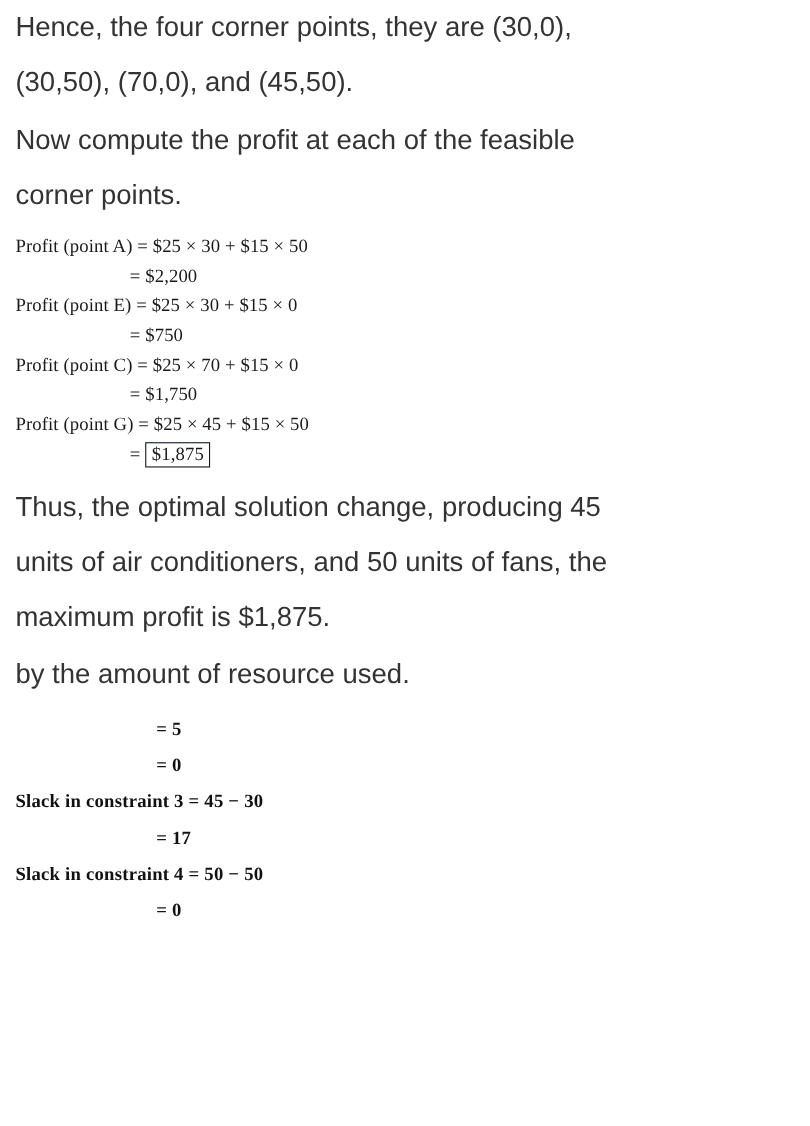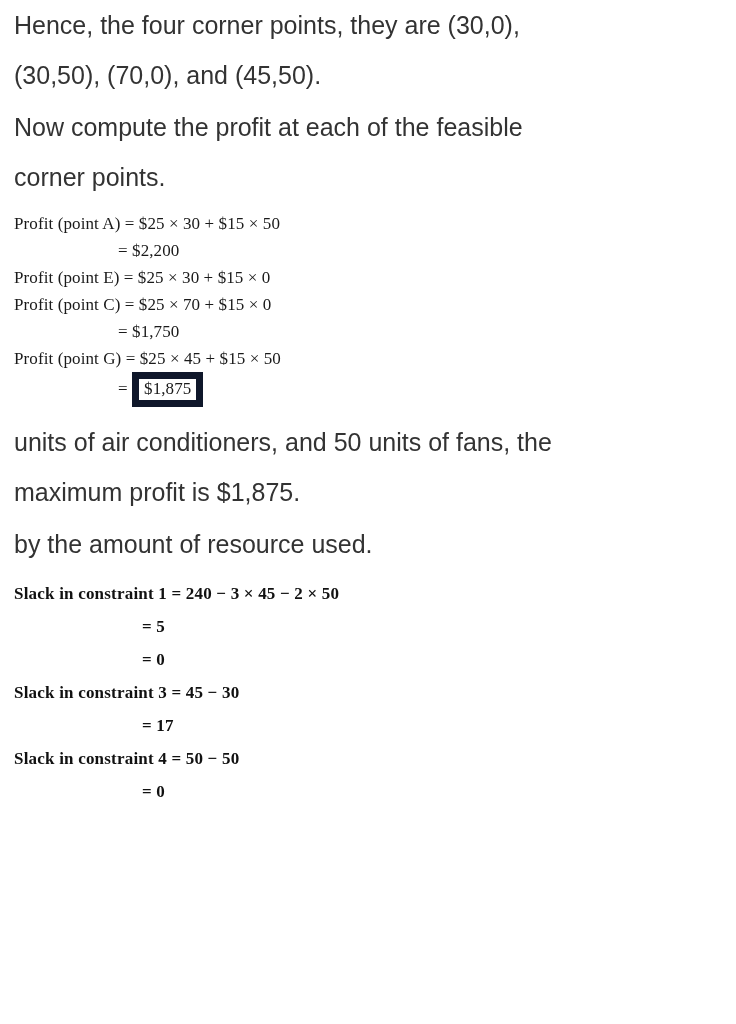--- a/index.html
+++ b/index.html
@@ -54,21 +54,21 @@
     font-weight: bold;
     font-size: 17px;
     color: #111111;
     line-height: 33px;
     letter-spacing: 0.2px;
   }
   .slack .math-line.indent {
     padding-left: 128px;
   }
   .boxed {
-    border: 7px solid #0f172a;
+    border: 1px solid #0f172a;
     padding: 1px 5px 2px 5px;
     display: inline-block;
     line-height: 18px;
   }
   .profit-block .math-line:nth-child(odd) {
   }
 </style>
 </head>
 <body>
 
@@ -82,39 +82,40 @@
   <div class="para-block">
     <p class="para">Now compute the profit at each of the feasible</p>
     <p class="para">corner points.</p>
   </div>
 
   <div class="math-block profit-block">
     <div class="math-line">Profit (point A) = $25 × 30 + $15 × 50</div>
     <div class="math-line indent">= $2,200</div>
 
     <div class="math-line">Profit (point E) = $25 × 30 + $15 × 0</div>
+    <div class="math-line indent">= $750</div>
 
     <div class="math-line">Profit (point C) = $25 × 70 + $15 × 0</div>
     <div class="math-line indent">= $1,750</div>
 
     <div class="math-line">Profit (point G) = $25 × 45 + $15 × 50</div>
     <div class="math-line indent"><span>= </span><span class="boxed">$1,875</span></div>
   </div>
 
   <div class="para-block">
+    <p class="para">Thus, the optimal solution change, producing 45</p>
     <p class="para">units of air conditioners, and 50 units of fans, the</p>
     <p class="para">maximum profit is $1,875.</p>
   </div>
 
   <div class="para-block">
     <p class="para">by the amount of resource used.</p>
   </div>
 
   <div class="math-block slack">
-    <div class="math-line">Slack in constraint 1 = 240 − 3 × 45 − 2 × 50</div>
     <div class="math-line indent">= 5</div>
 
     <div class="math-line indent">= 0</div>
 
     <div class="math-line">Slack in constraint 3 = 45 − 30</div>
     <div class="math-line indent">= 17</div>
 
     <div class="math-line">Slack in constraint 4 = 50 − 50</div>
     <div class="math-line indent">= 0</div>
   </div>

